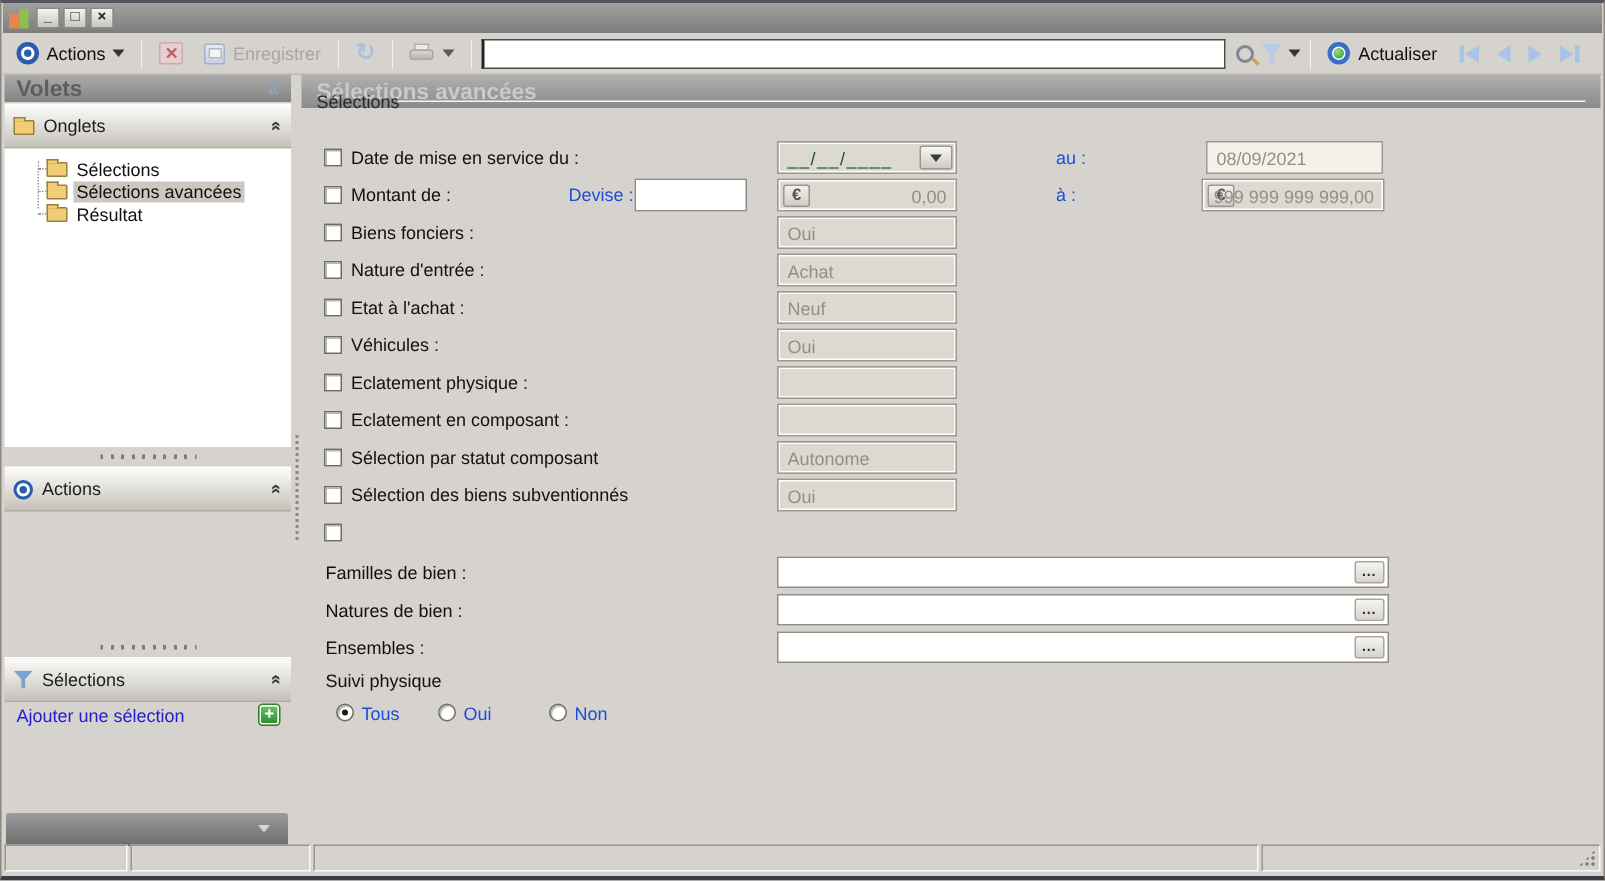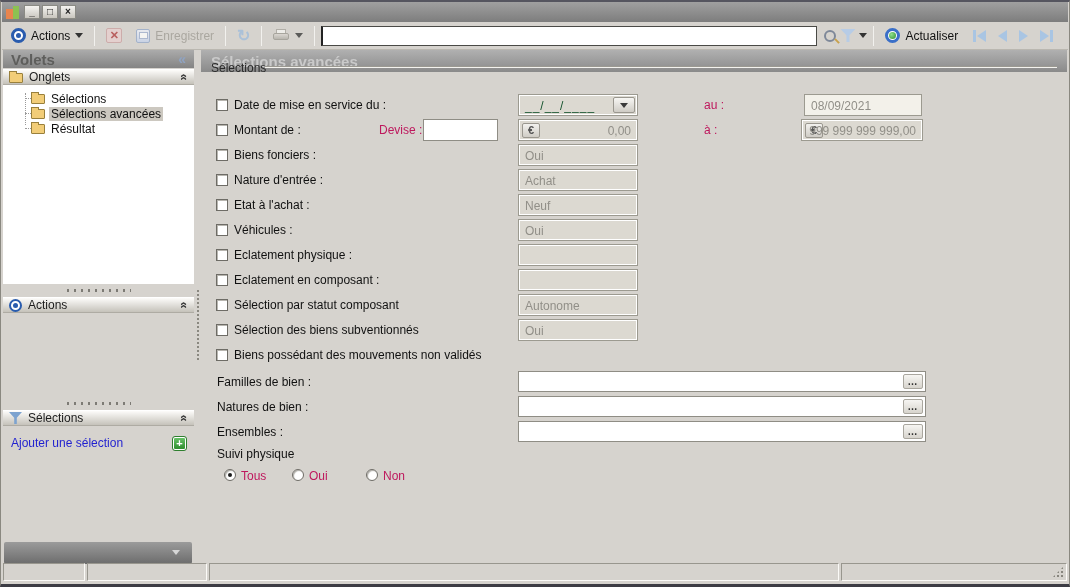--- a/index.html
+++ b/index.html
@@ -43,36 +43,36 @@
   .tri-l{width:0;height:0;border-top:6px solid transparent;border-bottom:6px solid transparent;border-right:9px solid #a9c5e3;display:inline-block;}
   .tri-r{width:0;height:0;border-top:6px solid transparent;border-bottom:6px solid transparent;border-left:9px solid #a9c5e3;display:inline-block;}
   .nbar{width:3px;height:12px;background:#a9c5e3;display:inline-block;}
   .navbtn{display:flex;align-items:center;gap:1px;background:none;border:none;padding:0;}
 
   
   .sidebar{position:absolute;left:2px;top:48px;width:191px;height:517px;display:flex;flex-direction:column;}
   .volets-h{height:18px;background:linear-gradient(#ababab,#848484);display:flex;align-items:center;padding:0 8px;flex:none;}
   .volets-title{font-weight:bold;font-size:15px;color:#5e5e5c;flex:1;}
   .chev-left{color:#8fa3c2;font-weight:bold;font-size:14px;}
-  .sec-h{height:16px;flex:none;background:linear-gradient(#fdfcfa,#c5c2ba);border-top:1px solid #fff;border-bottom:1px solid #aeaba3;display:flex;align-items:center;gap:6px;padding:0 6px;color:#1d1d1d;margin-top:1px;}
+  .sec-h{height:30px;flex:none;background:linear-gradient(#fdfcfa,#c5c2ba);border-top:1px solid #fff;border-bottom:1px solid #aeaba3;display:flex;align-items:center;gap:6px;padding:0 6px;color:#1d1d1d;margin-top:1px;}
   .sec-title{flex:1;}
   .chev-up{display:inline-block;transform:rotate(90deg);font-weight:bold;color:#3a3a3a;font-size:12px;}
   .tree{flex:none;height:199px;background:#fff;position:relative;padding-top:6px;}
   .tree::before{content:"";position:absolute;left:22px;top:8px;height:32px;border-left:1px dotted #9a9a9a;}
   .titem{position:relative;height:15px;display:flex;align-items:center;gap:4px;padding-left:28px;margin-bottom:0;}
   .titem::before{content:"";position:absolute;left:22px;top:7px;width:6px;border-top:1px dotted #9a9a9a;}
   .tfolder{width:14px;height:10px;background:#f2cd78;border:1px solid #99803c;border-radius:1px;position:relative;flex:none;margin-top:1px;}
   .tfolder::before{content:"";position:absolute;left:-1px;top:-3px;width:6px;height:2px;background:#f2cd78;border:1px solid #99803c;border-bottom:none;}
   .tlabel{font-size:12px;color:#111;padding:0 2px;white-space:nowrap;}
   .titem.selected .tlabel{background:#ccc8c0;}
   .hsplit{flex:none;height:12px;display:flex;align-items:center;justify-content:center;}
   .hsplit i{width:64px;height:3px;background-image:repeating-linear-gradient(90deg,#7d7b75 0 2px,transparent 2px 7px);}
   .spacer-a{flex:none;height:84px;}
   .side-flex{flex:1;}
-  .link-row{flex:none;height:24px;display:flex;align-items:flex-end;padding:2px 8px 0 8px;}
+  .link-row{flex:none;height:24px;display:flex;align-items:flex-start;padding:2px 8px 0 8px;}
   .add-link{color:#1f1fd0;flex:1;text-decoration:none;}
   .plus-btn{width:13px;height:13px;background:linear-gradient(#66c166,#2f8f2f);border:1px solid #fff;outline:1px solid #2f7f2f;border-radius:2px;color:#fff;font-weight:bold;font-size:11px;line-height:11px;text-align:center;padding:0;}
   .darkbar{flex:none;height:22px;margin:0 2px 3px 1px;background:linear-gradient(#9b9b9b,#6c6c6c);border-radius:2px;position:relative;}
   .darkbar .caret{position:absolute;right:12px;top:8px;border-top-color:#d6d6d6;}
   .vsplit{position:absolute;left:193px;top:48px;width:7px;height:517px;background:#d6d3ce;}
   .vsplit::after{content:"";position:absolute;left:3px;top:240px;height:70px;border-left:2px dotted #8a8880;}
 
   
   .main{position:absolute;left:200px;top:48px;right:2px;height:517px;background:#d6d3ce;}
   .main-h{position:absolute;left:0;right:0;top:0;height:22px;background:linear-gradient(#b0b0b0,#8a8a8a);color:#cacaca;font-weight:bold;font-size:15px;display:flex;align-items:center;padding:0 10px;}
@@ -82,21 +82,21 @@
   .cb{position:absolute;left:15px;top:5px;width:12px;height:12px;background:#fff;border:1px solid #6e6c66;box-shadow:inset 1px 1px 0 #b8b6b0;}
   .lbl{position:absolute;left:33px;top:4px;color:#111;white-space:nowrap;}
   .fld{position:absolute;height:22px;background:#dcd9d1;border:1px solid #9c9a90;box-shadow:inset 0 0 0 1px #fff;color:#918f88;padding:4px 5px 0 6px;overflow:hidden;}
   .mid{left:317px;top:0;width:120px;}
   .fld-white{position:absolute;height:22px;background:#fff;border:1px solid #8f8d85;}
   .fld-light{position:absolute;height:22px;background:#f3f1ea;border:1px solid #9c9a90;color:#918f88;padding:4px 5px 0 6px;}
   .combo-btn{position:absolute;right:2px;top:2px;width:22px;height:16px;background:linear-gradient(#f7f6f3,#cfccc5);border:1px solid #9a978f;border-radius:2px;display:flex;align-items:center;justify-content:center;}
   .combo-btn .caret{border-top-color:#3a3a3a;}
   .eur-btn{position:absolute;left:3px;top:3px;width:18px;height:15px;background:linear-gradient(#f2f1ee,#cfccc5);border:1px solid #9a978f;border-radius:2px;font-size:11px;font-weight:bold;color:#555;line-height:13px;text-align:center;padding:0;}
   .amt{position:absolute;right:6px;top:4px;color:#918f88;}
-  .rlabel{position:absolute;color:#be185d;}
+  .rlabel{position:absolute;color:#1d4ed8;}
   .prow-lbl{position:absolute;left:16px;color:#111;}
   .pick{position:absolute;left:317px;width:408px;height:21px;background:#fff;border:1px solid #8f8d85;}
   .dots{position:absolute;right:2px;top:2px;width:20px;height:15px;background:linear-gradient(#f6f5f2,#d7d4cd);border:1px solid #a9a69e;border-radius:2px;font-weight:bold;font-size:10px;line-height:8px;color:#333;text-align:center;padding:0;letter-spacing:1px;}
   .radio{position:absolute;width:12px;height:12px;border-radius:50%;background:#fff;border:1px solid #6e6c66;box-shadow:inset 1px 1px 1px #b0aea8;}
   .radio.checked::after{content:"";position:absolute;left:3px;top:3px;width:4px;height:4px;border-radius:50%;background:#1a1a1a;}
   .dateph{letter-spacing:1px;color:#14532d;margin-top:28px;}
 
   
   .statusbar{position:absolute;left:2px;right:2px;bottom:3px;height:18px;display:flex;gap:2px;}
   .scell{border:1px solid;border-color:#98968e #fbfaf7 #fbfaf7 #98968e;background:#d6d3ce;height:100%;}
@@ -298,21 +298,20 @@
       <span class="lbl">Sélection par statut composant</span>
       <div class="fld mid"><span>Autonome</span></div>
     </div>
     <div class="row" style="top:269px">
       <span class="cb"></span>
       <span class="lbl">Sélection des biens subventionnés</span>
       <div class="fld mid"><span>Oui</span></div>
     </div>
     <div class="row" style="top:294px">
       <span class="cb"></span>
-      <span class="lbl">Biens possédant des mouvements non validés</span>
     </div>
 
     <div class="row" style="top:321px">
       <span class="prow-lbl" style="top:4px">Familles de bien :</span>
       <div class="pick">
           <button class="dots">…</button>
         </div>
     </div>
     <div class="row" style="top:346px">
       <span class="prow-lbl" style="top:4px">Natures de bien :</span>

